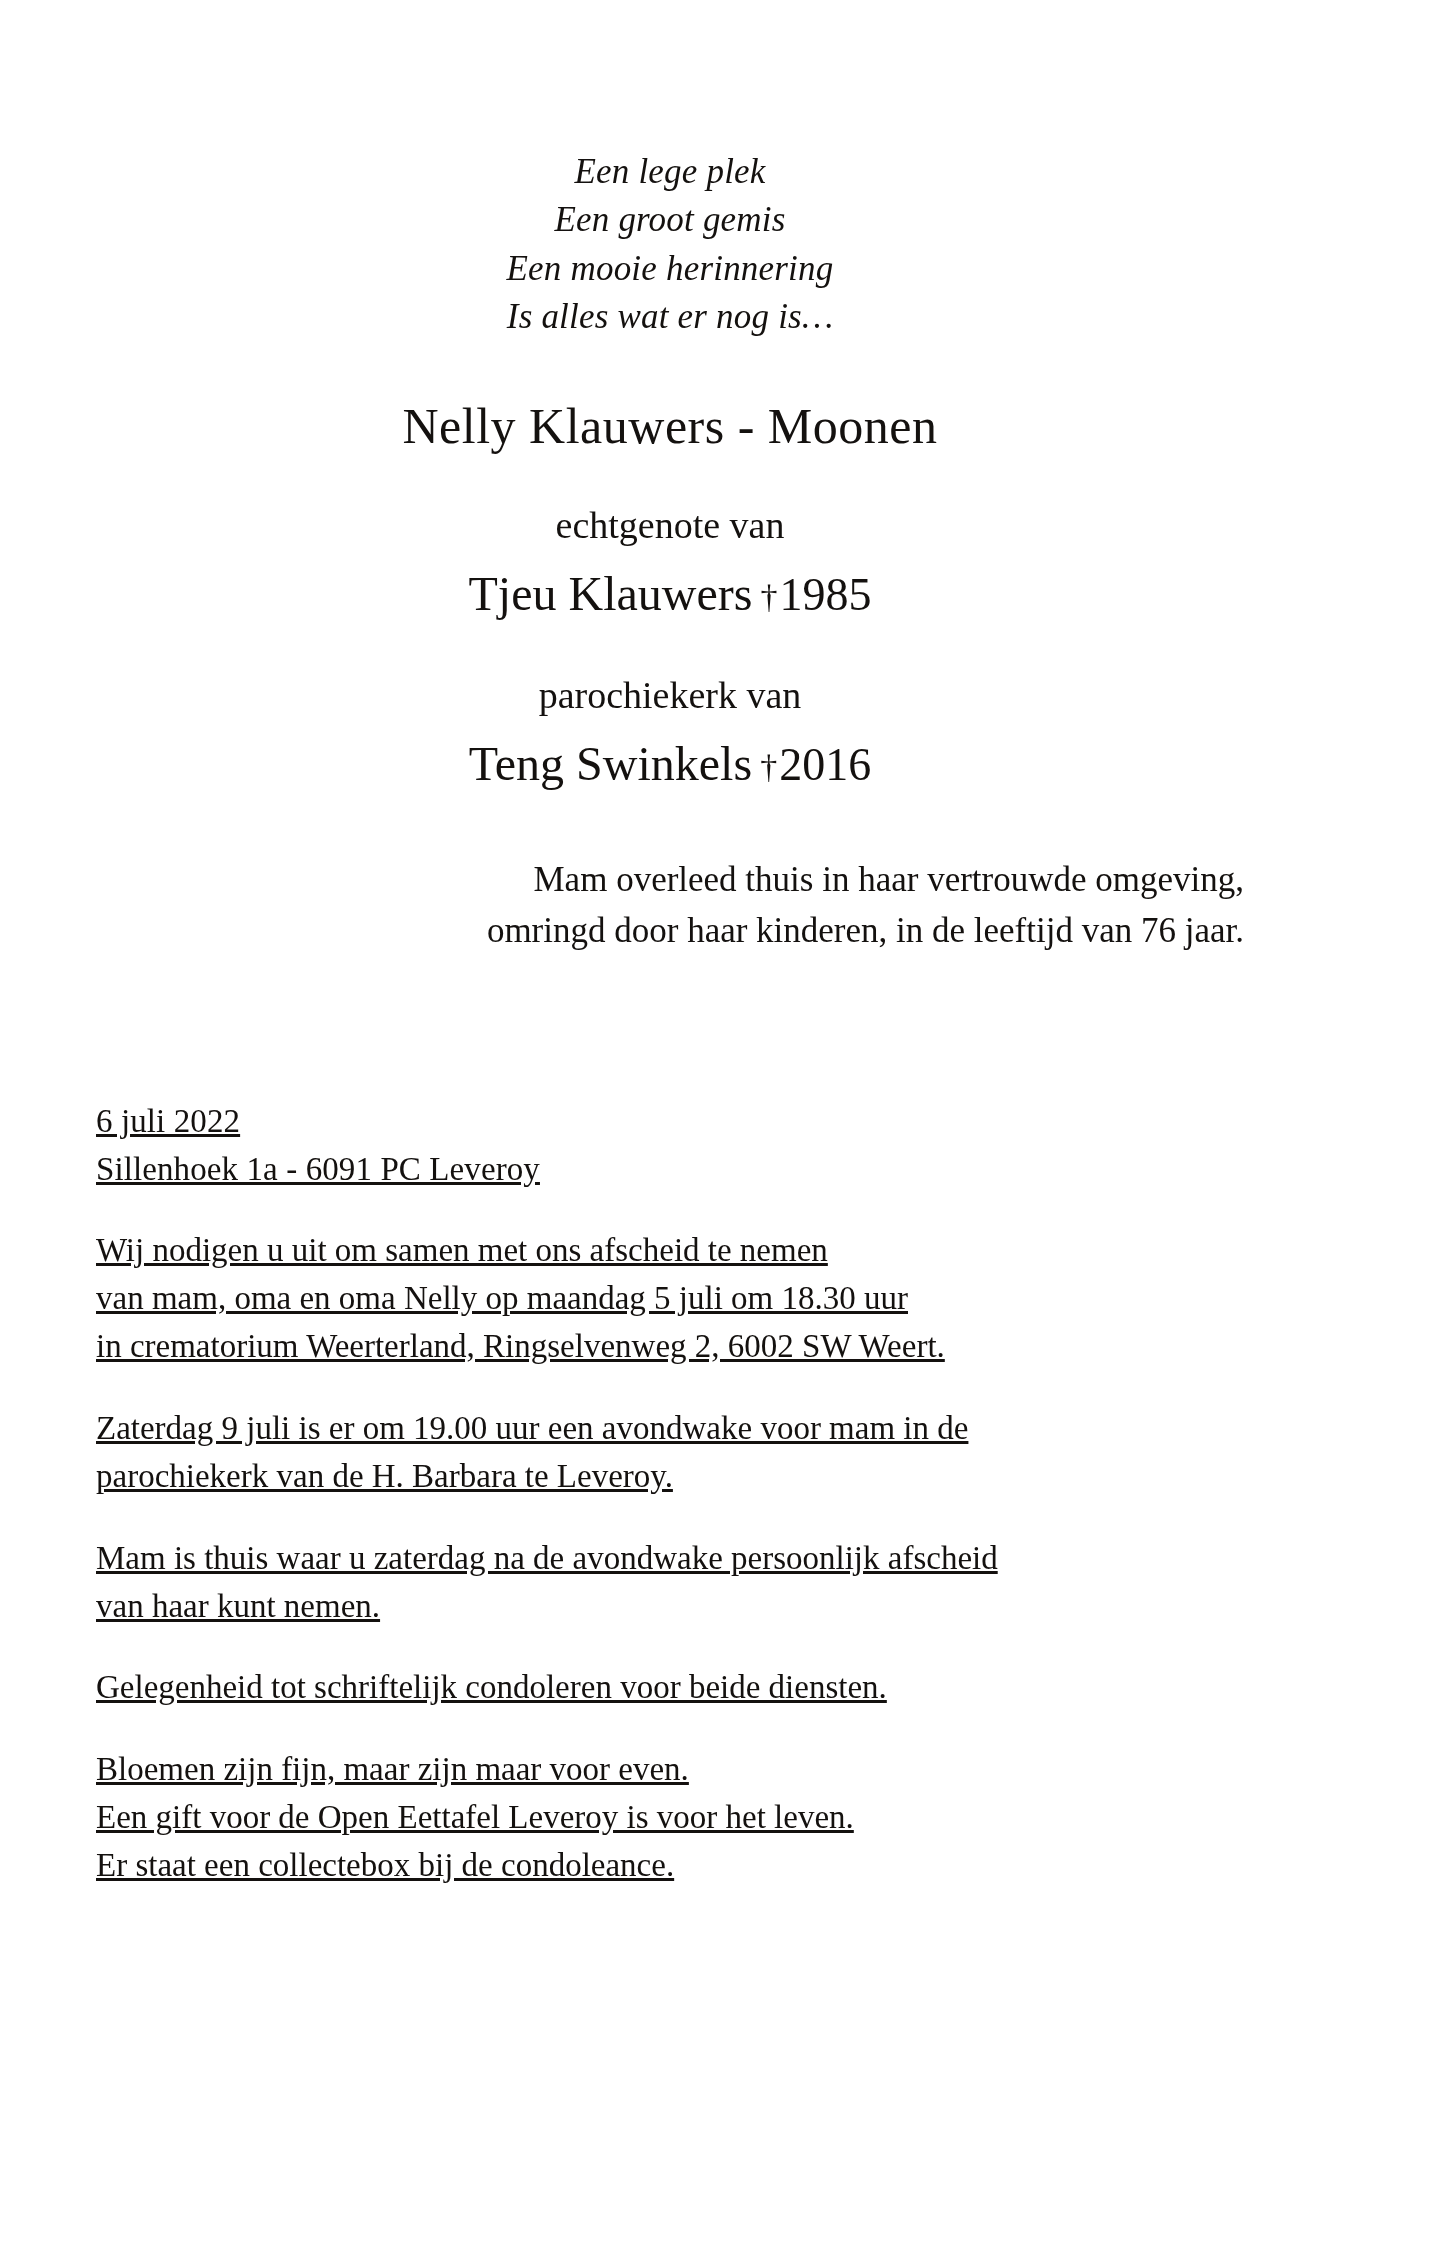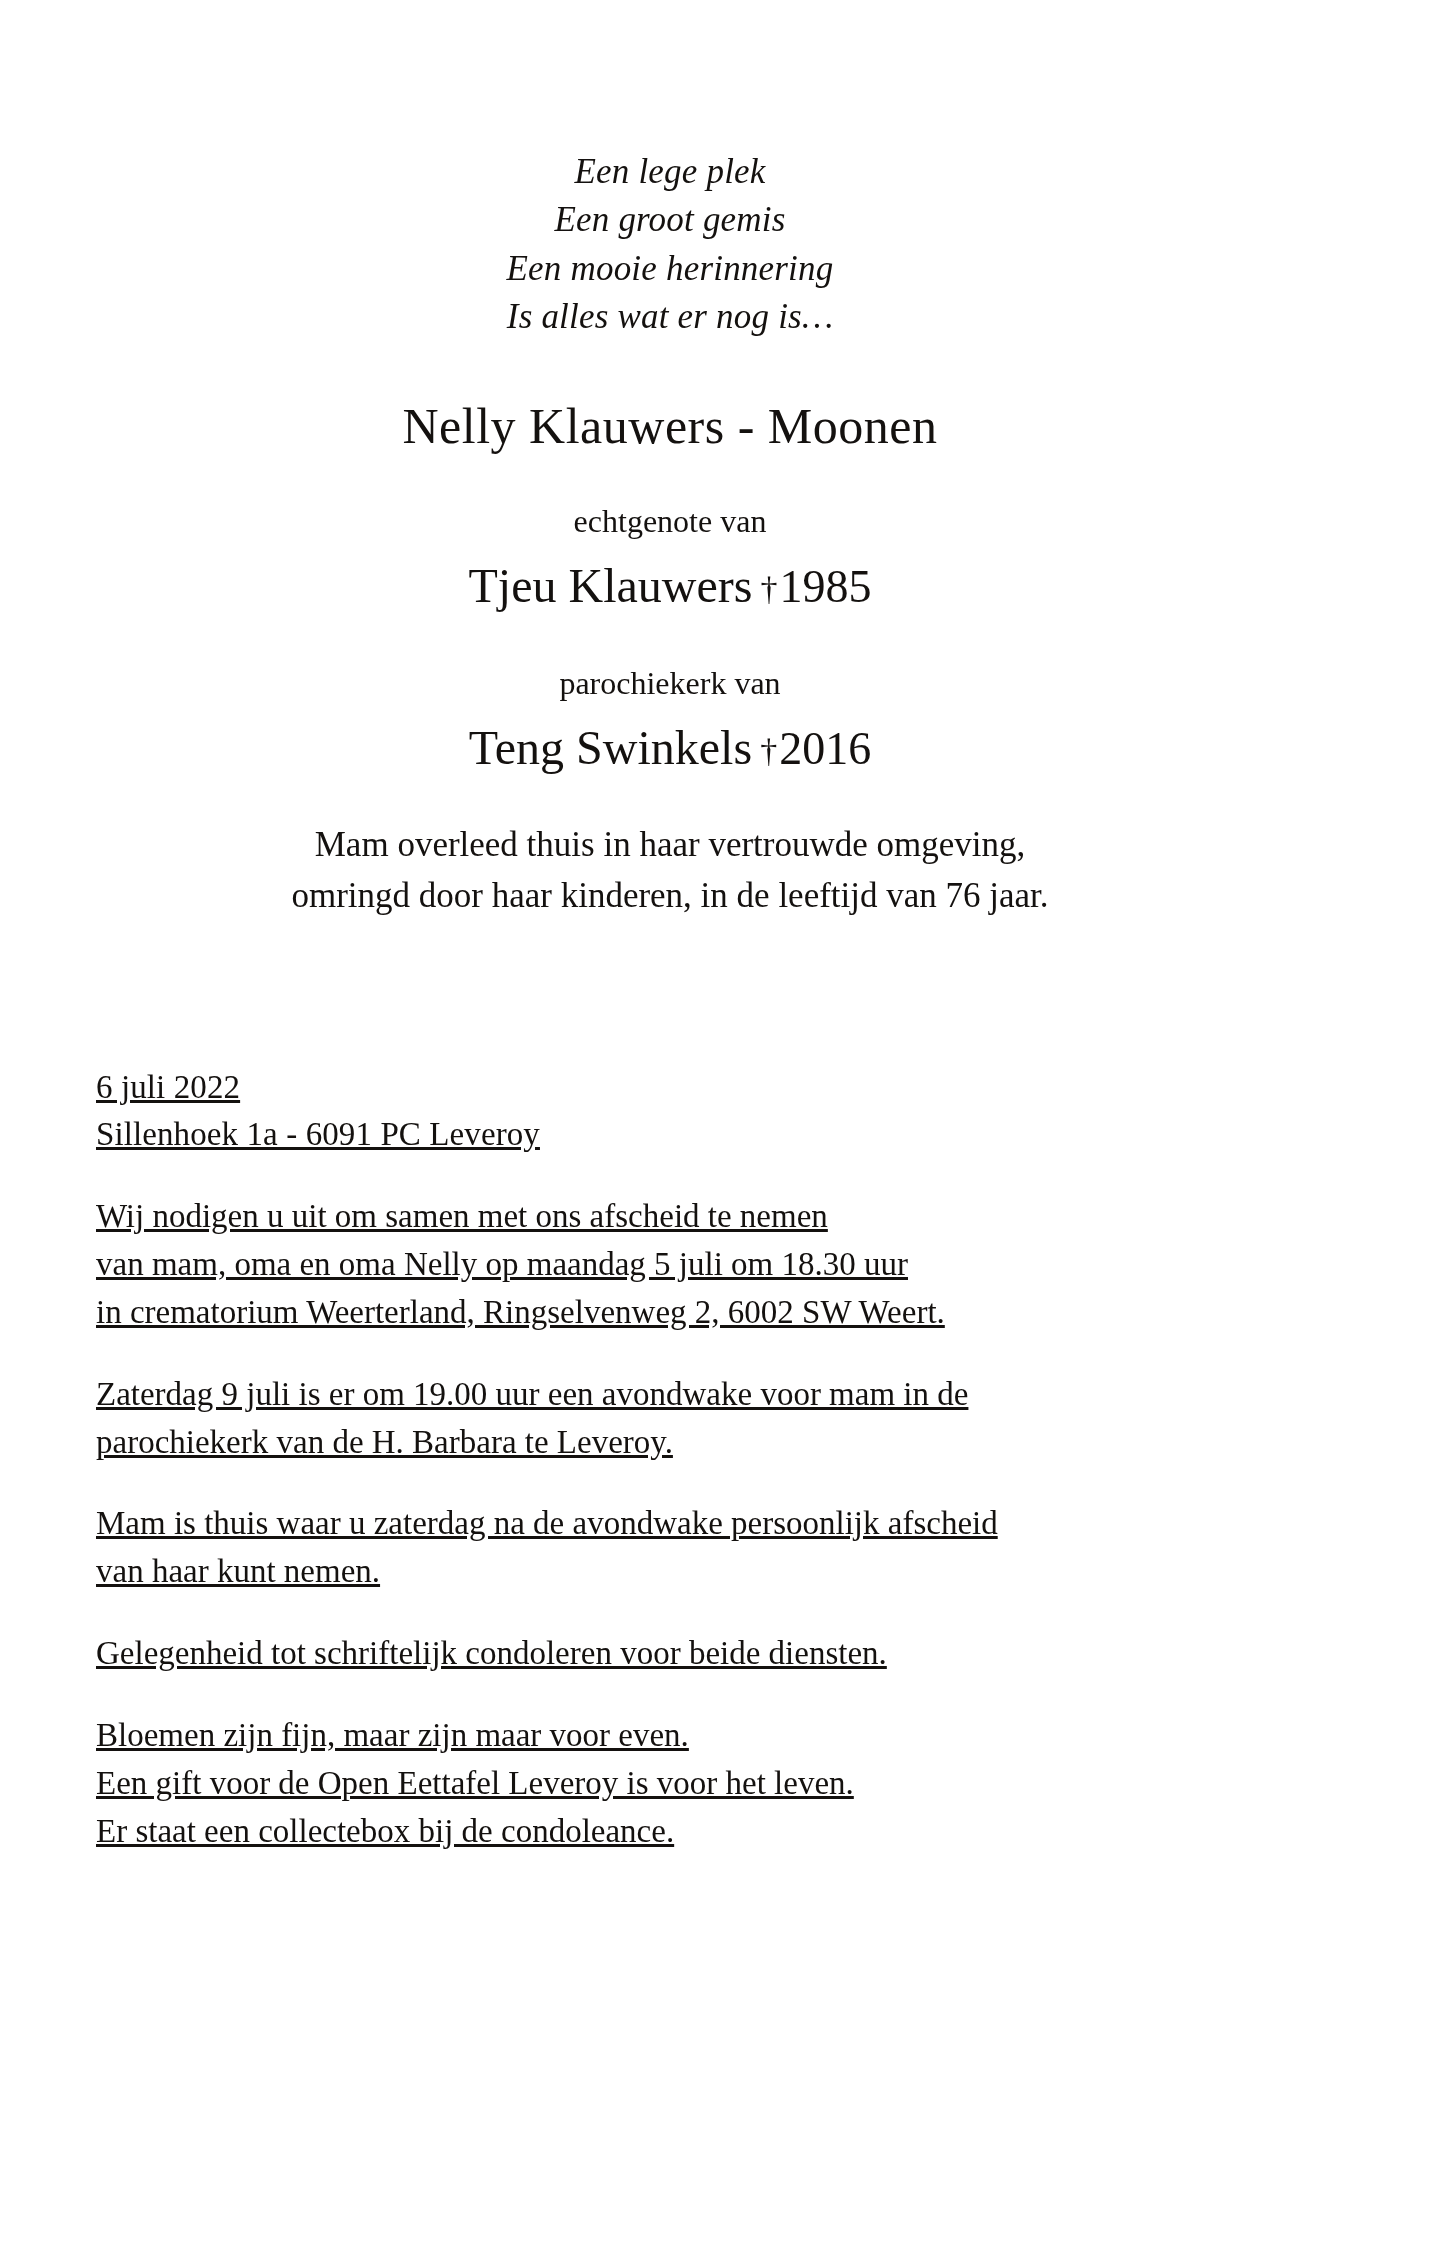--- a/index.html
+++ b/index.html
@@ -49,45 +49,45 @@
   .relations {
     margin-top: 46px;
   }
   .relation-block {
     text-align: center;
   }
   .relation-block + .relation-block {
     margin-top: 44px;
   }
   .relation-intro {
-    font-size: 32px;
+    font-size: 38px;
     line-height: 1.35;
     margin: 0;
   }
   .relation-person {
     font-size: 48px;
     line-height: 1.3;
     margin: 12px 0 0 0;
     white-space: nowrap;
   }
   .relation-person .cross {
     font-size: 34px;
     padding: 0 2px 0 8px;
     vertical-align: 2px;
   }
   .relation-person .year {
     font-size: 46px;
   }
 
   
   .passing {
-    text-align: center;
+    text-align: right;
     font-size: 35px;
     line-height: 1.46;
-    margin: 40px 0 0 0;
+    margin: 58px 0 0 0;
   }
   .passing .line { display: block; }
 
   
   .details {
     margin-top: 142px;
     font-size: 33px;
     line-height: 1.45;
     text-decoration: underline;
   }

